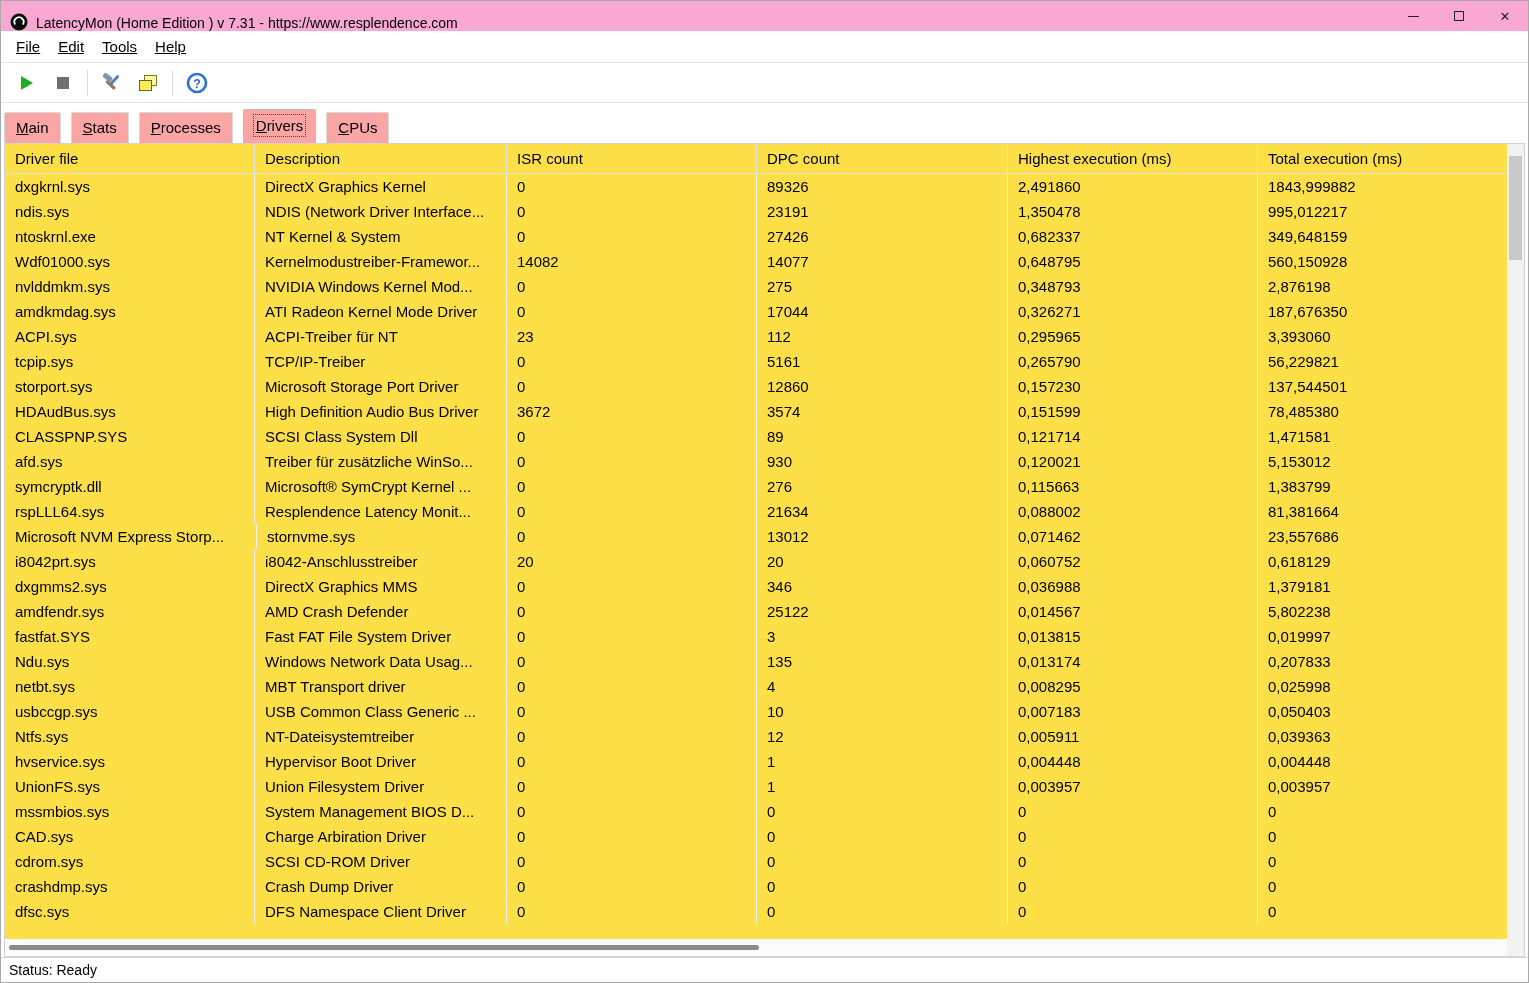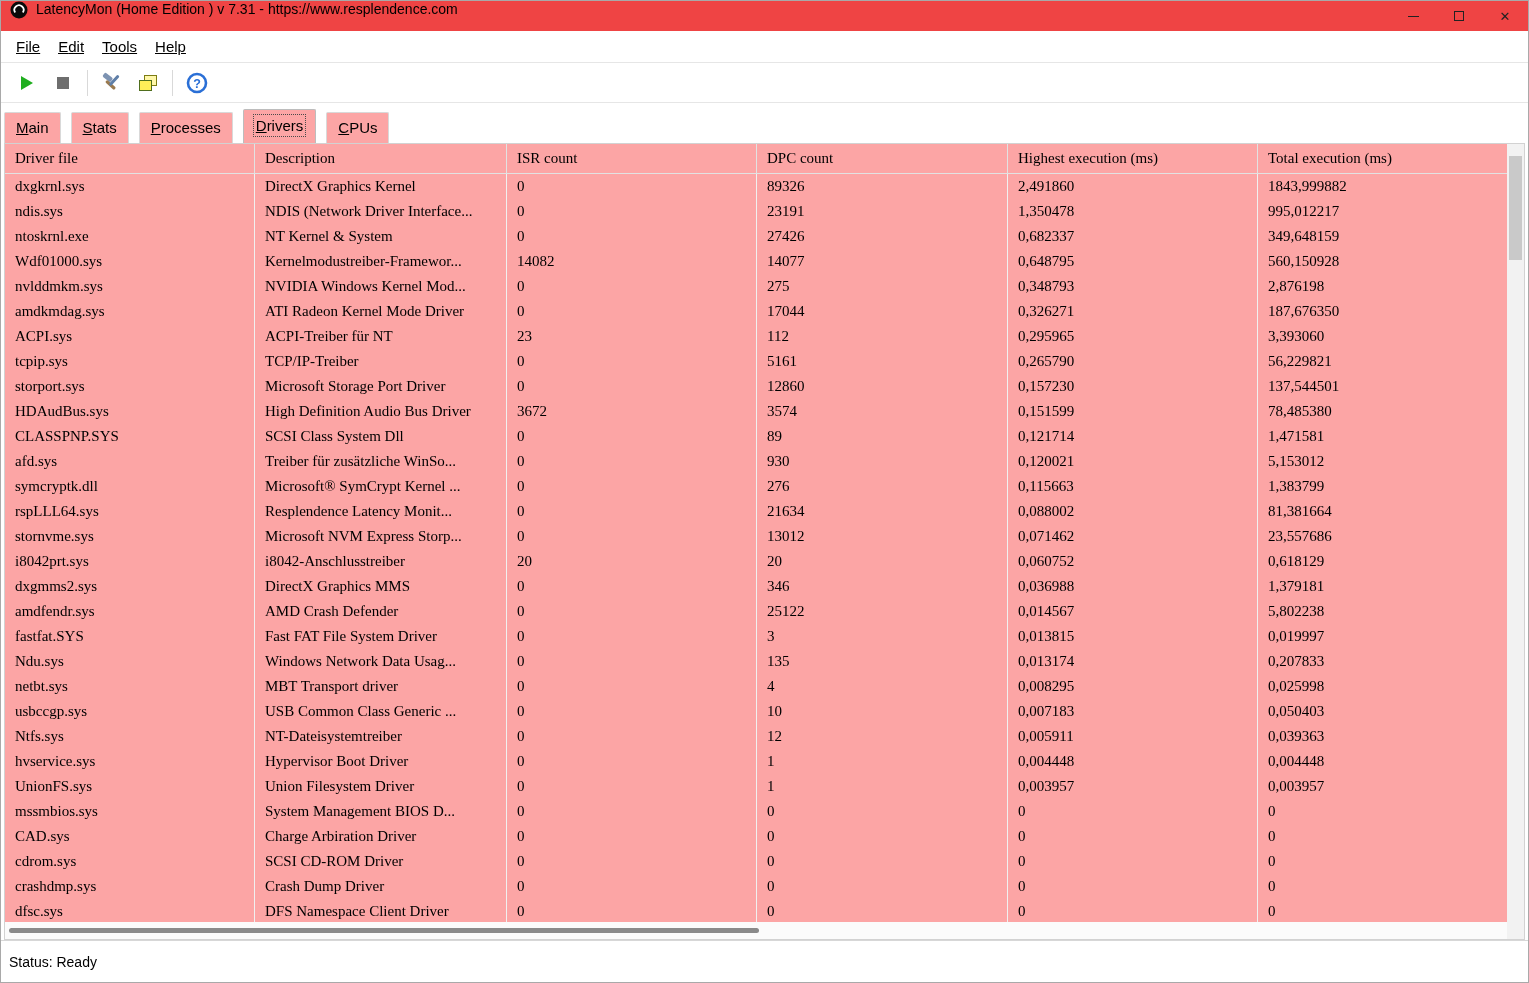--- a/index.html
+++ b/index.html
@@ -1,21 +1,21 @@
 <!DOCTYPE html>
 <html><head>
 <meta charset="utf-8">
 <style>
   * { margin:0; padding:0; box-sizing:border-box; }
   html,body { width:1529px; height:983px; overflow:hidden; background:#fff;
     font-family:"Liberation Sans","DejaVu Sans",sans-serif; color:#000; }
   .window { width:100%; height:100%; display:flex; flex-direction:column; border:1px solid #a9a9a9; background:#fff; }
 
   
-  .titlebar { height:30px; flex:0 0 auto; display:flex; align-items:flex-start; padding-left:9px; background:#ef4444; }
+  .titlebar { height:30px; flex:0 0 auto; display:flex; align-items:flex-end; padding-left:9px; background:#f9a8d4; }
   .app-icon { width:18px; height:18px; margin-right:8px; flex:0 0 auto; }
   .title-text { font-size:14px; white-space:nowrap; }
   .win-controls { margin-left:auto; display:flex; height:100%; }
   .win-btn { width:46px; height:100%; display:flex; align-items:center; justify-content:center; cursor:default; }
   .glyph-min { width:11px; height:0; border-top:1px solid #222; display:block; }
   .glyph-max { width:10px; height:10px; border:1px solid #222; display:block; }
   .glyph-close { font-size:13px; color:#222; line-height:1; }
 
   
   .menubar { height:32px; flex:0 0 auto; display:flex; align-items:center; padding-left:6px; border-bottom:1px solid #e6e6e6;text-decoration:underline; }
@@ -30,41 +30,41 @@
   
   .tabbar { height:40px; flex:0 0 auto; display:flex; align-items:flex-end; padding-left:3px; gap:10px; }
   .tab { border:1px solid #d9d9d9; border-bottom:none; background:#fca5a5; padding:6px 11px 7px 11px; font-size:15px;
     border-radius:2px 2px 0 0; }
   .tab-label { display:inline-block; }
   .tab-label::first-letter { text-decoration:underline; }
   .tab.selected { border-color:#bdbdbd; padding:7px 12px 9px 12px;text-align:right; }
   .tab.selected .tab-label { outline:1px dotted #4a4a4a; outline-offset:2px; }
 
   
-  .table-area { flex:1 1 auto; min-height:0; position:relative; margin:0 3px; border:1px solid #d2d2d2; background:#fca5a5;font-family:Liberation Serif, serif; }
+  .table-area { flex:1 1 auto; min-height:0; position:relative; margin:0 3px; border:1px solid #d2d2d2; background:#fde047; }
   .scroll-content { position:absolute; top:0; left:0; right:17px; bottom:17px; overflow:hidden; }
   .thead { display:flex; height:30px; align-items:stretch; border-bottom:1px solid #e2e2e2; }
   .hcell { display:flex; align-items:center; padding-left:10px; font-size:15px; border-right:1px solid #e2e2e2;
     overflow:hidden; white-space:nowrap; }
   .tbody { }
   .trow { display:flex; height:25px; }
   .tcell { display:flex; align-items:center; padding-left:10px; font-size:15px; border-right:1px solid #f0f0f0;
     overflow:hidden; white-space:nowrap; }
   .c0 { width:250px; flex:none; } .c1 { width:252px; flex:none; } .c2 { width:250px; flex:none; }
   .c3 { width:251px; flex:none; } .c4 { width:250px; flex:none; } .c5 { flex:1 1 auto; border-right:none !important; }
 
   
   .vscroll { position:absolute; top:0; right:0; bottom:17px; width:17px; background:#f2f2f2; }
   .vthumb { position:absolute; top:12px; left:2px; width:13px; height:104px; background:#c9c9c9; }
   .hscroll { position:absolute; left:0; right:17px; bottom:0; height:17px; background:#fbfbfb; }
   .hthumb { position:absolute; top:6px; left:4px; width:750px; height:5px; background:#8a8a8a; border-radius:3px; }
   .scroll-corner { position:absolute; right:0; bottom:0; width:17px; height:17px; background:#f2f2f2; }
 
   
-  .statusbar { height:42px; flex:0 0 auto; border-top:1px solid #d7d7d7; display:flex; align-items:center;
+  .statusbar { height:25px; flex:0 0 auto; border-top:1px solid #d7d7d7; display:flex; align-items:center;
     padding-left:8px; font-size:14px; }
 </style>
 </head>
 <body>
 
 <div class="window">
 
   <div class="titlebar">
     <svg class="app-icon" viewBox="0 0 18 18">
       <circle cx="9" cy="9" r="8.5" fill="#0a0a0a"></circle>
@@ -250,22 +250,22 @@
           </div>
           <div class="trow">
             <div class="tcell c0">rspLLL64.sys</div>
             <div class="tcell c1">Resplendence Latency Monit...</div>
             <div class="tcell c2">0</div>
             <div class="tcell c3">21634</div>
             <div class="tcell c4">0,088002</div>
             <div class="tcell c5">81,381664</div>
           </div>
           <div class="trow">
+            <div class="tcell c1">Microsoft NVM Express Storp...</div>
             <div class="tcell c0">stornvme.sys</div>
-            <div class="tcell c1">Microsoft NVM Express Storp...</div>
             <div class="tcell c2">0</div>
             <div class="tcell c3">13012</div>
             <div class="tcell c4">0,071462</div>
             <div class="tcell c5">23,557686</div>
           </div>
           <div class="trow">
             <div class="tcell c0">i8042prt.sys</div>
             <div class="tcell c1">i8042-Anschlusstreiber</div>
             <div class="tcell c2">20</div>
             <div class="tcell c3">20</div>

